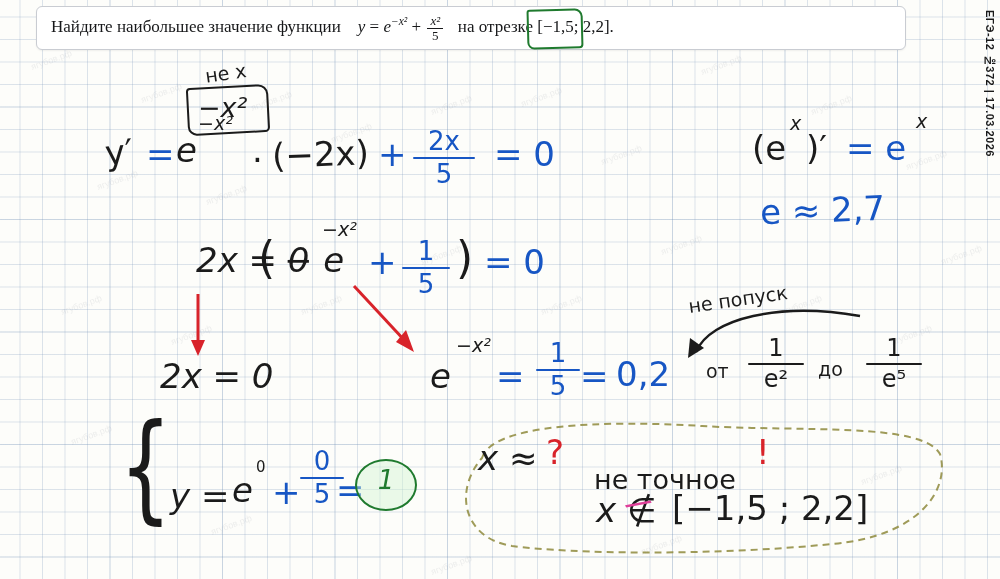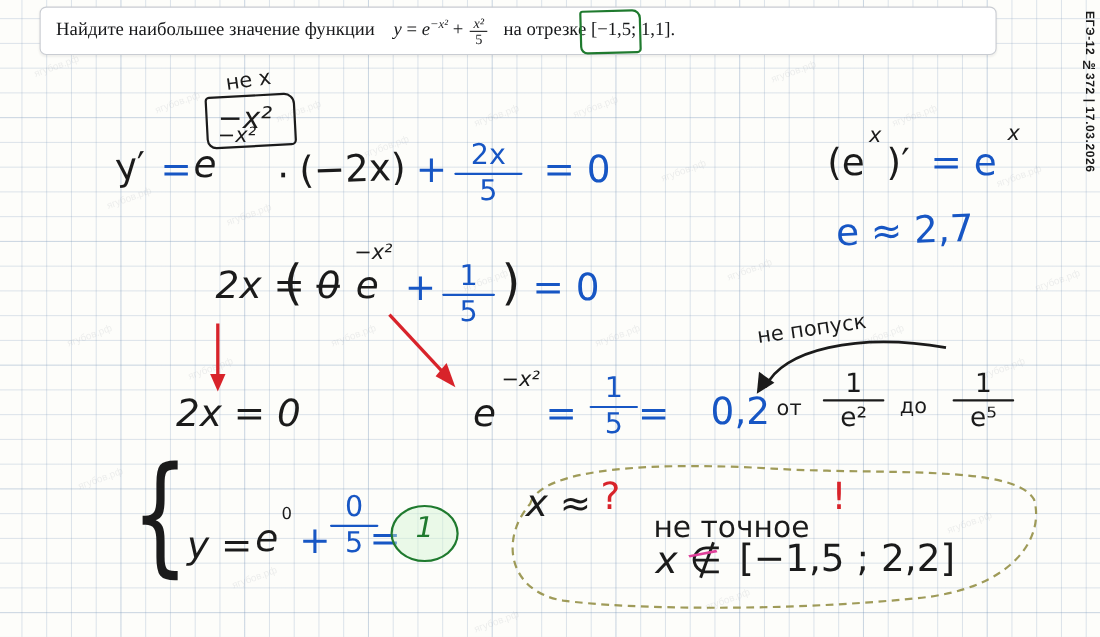--- a/index.html
+++ b/index.html
@@ -228,21 +228,21 @@
       &nbsp;&nbsp;
       <span class="mathit">y</span>
       <span>=</span>
       <span class="mathit">e</span><span class="sup mathit">−x²</span>
       <span>+</span>
       <span class="frac">
         <span class="num mathit">x²</span>
         <span class="den">5</span>
       </span>
       &nbsp;
-      <span>на отрезке [−1,5; 1,1].</span>
+      <span>на отрезке [−1,5; 2,2].</span>
     </span>
   </div>
   <div id="green-box"></div>
 
   <div class="hw small rot-b" style="left:205px; top:62px;">не х</div>
   <div class="hw mid ital" style="left:198px; top:92px;">−x²</div>
   <div style="position:absolute;left:187px;top:86px;width:78px;height:44px;border:2px solid #1b1b1b;border-radius:4px 10px 5px 9px;transform:rotate(-3deg);"></div>
 
   <div class="hw big rot-a" style="left:105px; top:132px;">y′</div>
   <div class="hw big blue" style="left:146px; top:134px;">=</div>
@@ -307,21 +307,21 @@
 
   <div class="hw big ital" style="left:430px; top:356px;">e</div>
   <div class="hw small ital" style="left:456px; top:334px;">−x²</div>
   <div class="hw big blue" style="left:496px; top:356px;">=</div>
   <div class="hfrac" style="left:536px; top:340px; width:44px; font-size:26px;">
     <span class="n">1</span>
     <span class="bar"></span>
     <span class="d">5</span>
   </div>
   <div class="hw big blue" style="left:580px; top:356px;">=</div>
-  <div class="hw big blue" style="left:646px; top:354px;">0,2</div>
+  <div class="hw big blue" style="left:616px; top:354px;">0,2</div>
 
   <div class="hw small rot-b" style="left:688px; top:288px;">не попyск</div>
   <svg class="arrow" style="left:680px; top:300px;" width="200" height="62">
     <path d="M16 52 C 30 18, 100 2, 180 16" stroke="#1b1b1b" stroke-width="2.4" fill="none"></path>
     <polygon points="8,58 10,38 24,48" fill="#1b1b1b"></polygon>
   </svg>
   <div class="hw small" style="left:706px; top:360px;">от</div>
   <div class="hfrac dark" style="left:748px; top:336px; width:56px; font-size:24px;">
     <span class="n">1</span>
     <span class="bar"></span>

